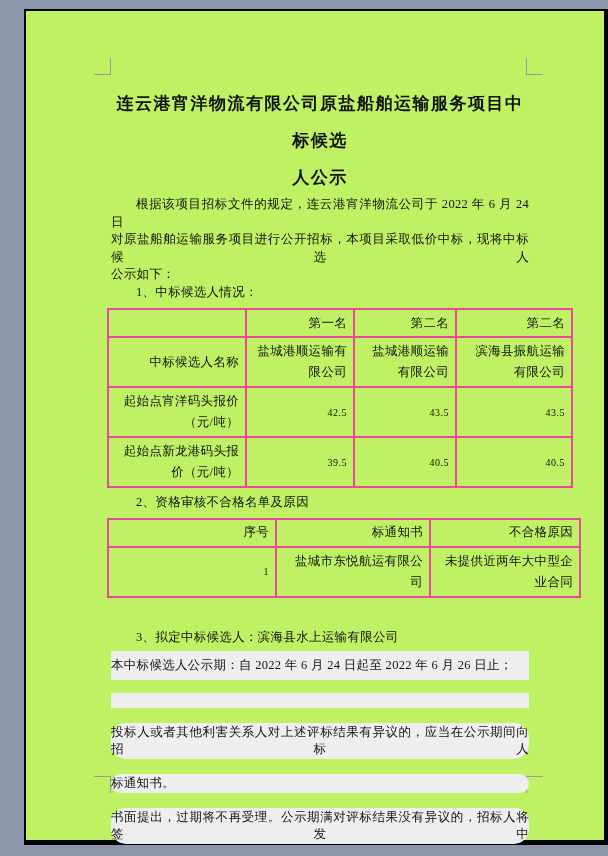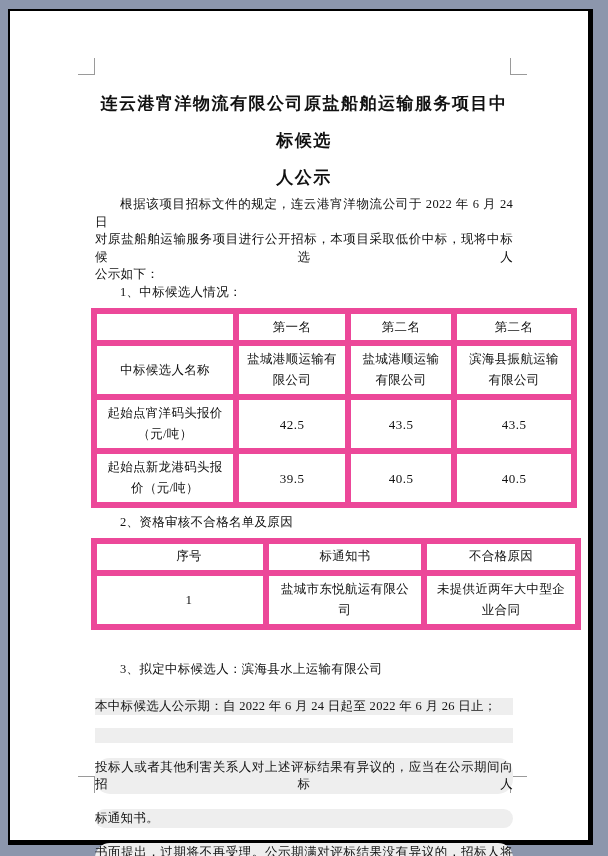--- a/index.html
+++ b/index.html
@@ -7,25 +7,25 @@
     padding: 0;
     width: 608px;
     height: 856px;
     background: #8c96ac;
     overflow: hidden;
     font-family: "Liberation Serif", "DejaVu Serif", serif;
     color: #111111;
   }
   .page {
     position: absolute;
-    left: 8px;
+    left: 24px;
     top: 9px;
     width: 578px;
     height: 829px;
-    background: #ffffff;
+    background: #bef264;
     border-style: solid;
     border-color: #000000;
     border-width: 2px 5px 5px 2px;
   }
   
   .mark { position: absolute; width: 16px; height: 16px; }
   .mark-tl { left: 68px; top: 47px;  border-right: 1px solid #9a9a9a; border-bottom: 1px solid #9a9a9a; }
   .mark-tr { left: 500px; top: 47px; border-left: 1px solid #9a9a9a;  border-bottom: 1px solid #9a9a9a; }
   .mark-bl { left: 68px; top: 765px; border-right: 1px solid #9a9a9a; border-top: 1px solid #9a9a9a; }
   .mark-br { left: 500px; top: 765px; border-left: 1px solid #9a9a9a; border-top: 1px solid #9a9a9a; }
@@ -52,54 +52,54 @@
   .just { text-align: justify; text-align-last: justify; }
   .indent { text-indent: 2em; }
 
   table {
     border-collapse: collapse;
     width: 424px;
     margin-left: -4px;
     table-layout: fixed;
   }
   td {
-    border: 6px solid #ec4899;
-    text-align: center;
+    border: 2px solid #ec4899;
+    text-align: right;
     vertical-align: middle;
     font-size: 12.5px;
     line-height: 21px;
     padding: 2px 6px;
     letter-spacing: 0.3px;
   }
   .t1 { margin-top: 7px; }
   .t1 td.c0 { width: 124px; }
   .t1 td.c1 { width: 94px; }
   .t1 td.c2 { width: 88px; }
   .t1 td.c3 { width: 102px; }
   .t1 tr.hdr td { height: 22px; }
   .t1 tr.data td { height: 44px; }
-  .num { font-size: 13px; letter-spacing: 0.5px; }
+  .num { font-size: 10px; letter-spacing: 0.5px; }
 
   .t2 { margin-top: 6px; }
   .t2 td.c0 { width: 136px; padding-left: 24px; }
   .t2 td.c1 { width: 140px; }
   .t2 td.c2 { width: 136px; }
   .t2 tr.hdr td { height: 22px; }
   .t2 tr.data td { height: 44px; }
 
   .sec2 { margin-top: 6px; }
   .sec3 { margin-top: 31px; }
 
   .hl {
     background: #eeeeee;
     font-size: 12.5px;
     line-height: 17px;
     letter-spacing: 0.3px;
   }
-  .notice { margin-top: 20px; padding: 0 0; }
+  .notice { margin-top: 5px; padding: 6px 0; }
   .hl-empty { margin-top: 13px; height: 15px; }
   .obj-line { margin-top: 15px; padding: 1px 0; border-radius: 15px; }
 </style>
 </head>
 <body>
 
 <div class="page">
   <div class="mark mark-tl"></div>
   <div class="mark mark-tr"></div>
   <div class="mark mark-bl"></div>

